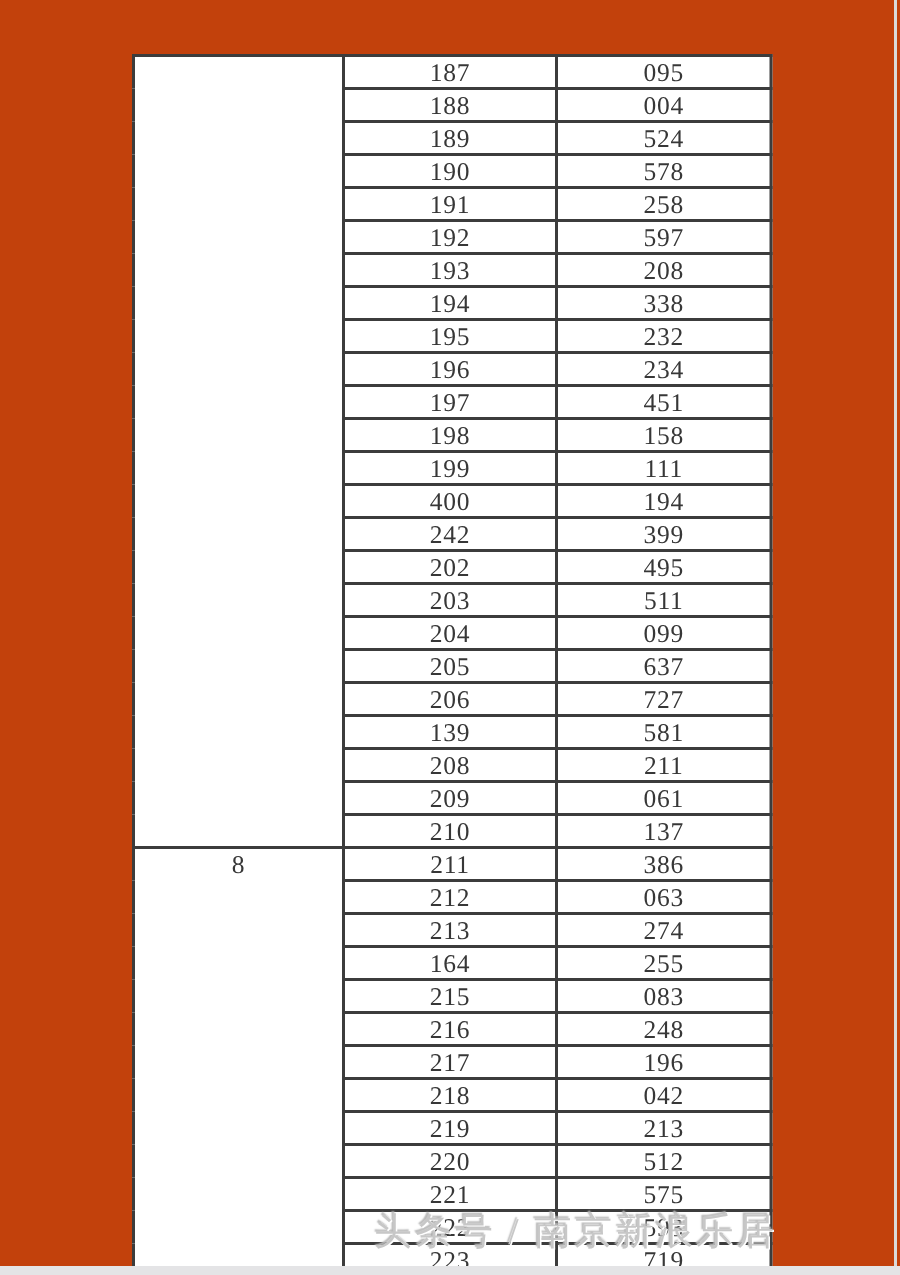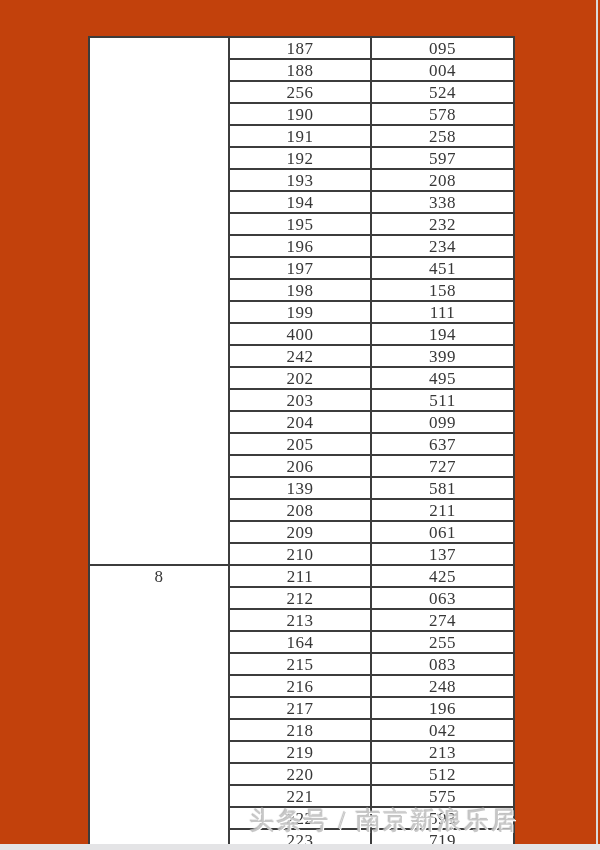--- a/index.html
+++ b/index.html
@@ -89,21 +89,21 @@
         <tr>
           <td class="group-cell" rowspan="24"></td>
           <td>187</td>
           <td>095</td>
         </tr>
         <tr>
           <td>188</td>
           <td>004</td>
         </tr>
         <tr>
-          <td>256</td>
+          <td>189</td>
           <td>524</td>
         </tr>
         <tr>
           <td>190</td>
           <td>578</td>
         </tr>
         <tr>
           <td>191</td>
           <td>258</td>
         </tr>
@@ -179,21 +179,21 @@
           <td>209</td>
           <td>061</td>
         </tr>
         <tr>
           <td>210</td>
           <td>137</td>
         </tr>
         <tr>
           <td class="group-cell" rowspan="14">8</td>
           <td>211</td>
-          <td>425</td>
+          <td>386</td>
         </tr>
         <tr>
           <td>212</td>
           <td>063</td>
         </tr>
         <tr>
           <td>213</td>
           <td>274</td>
         </tr>
         <tr>

